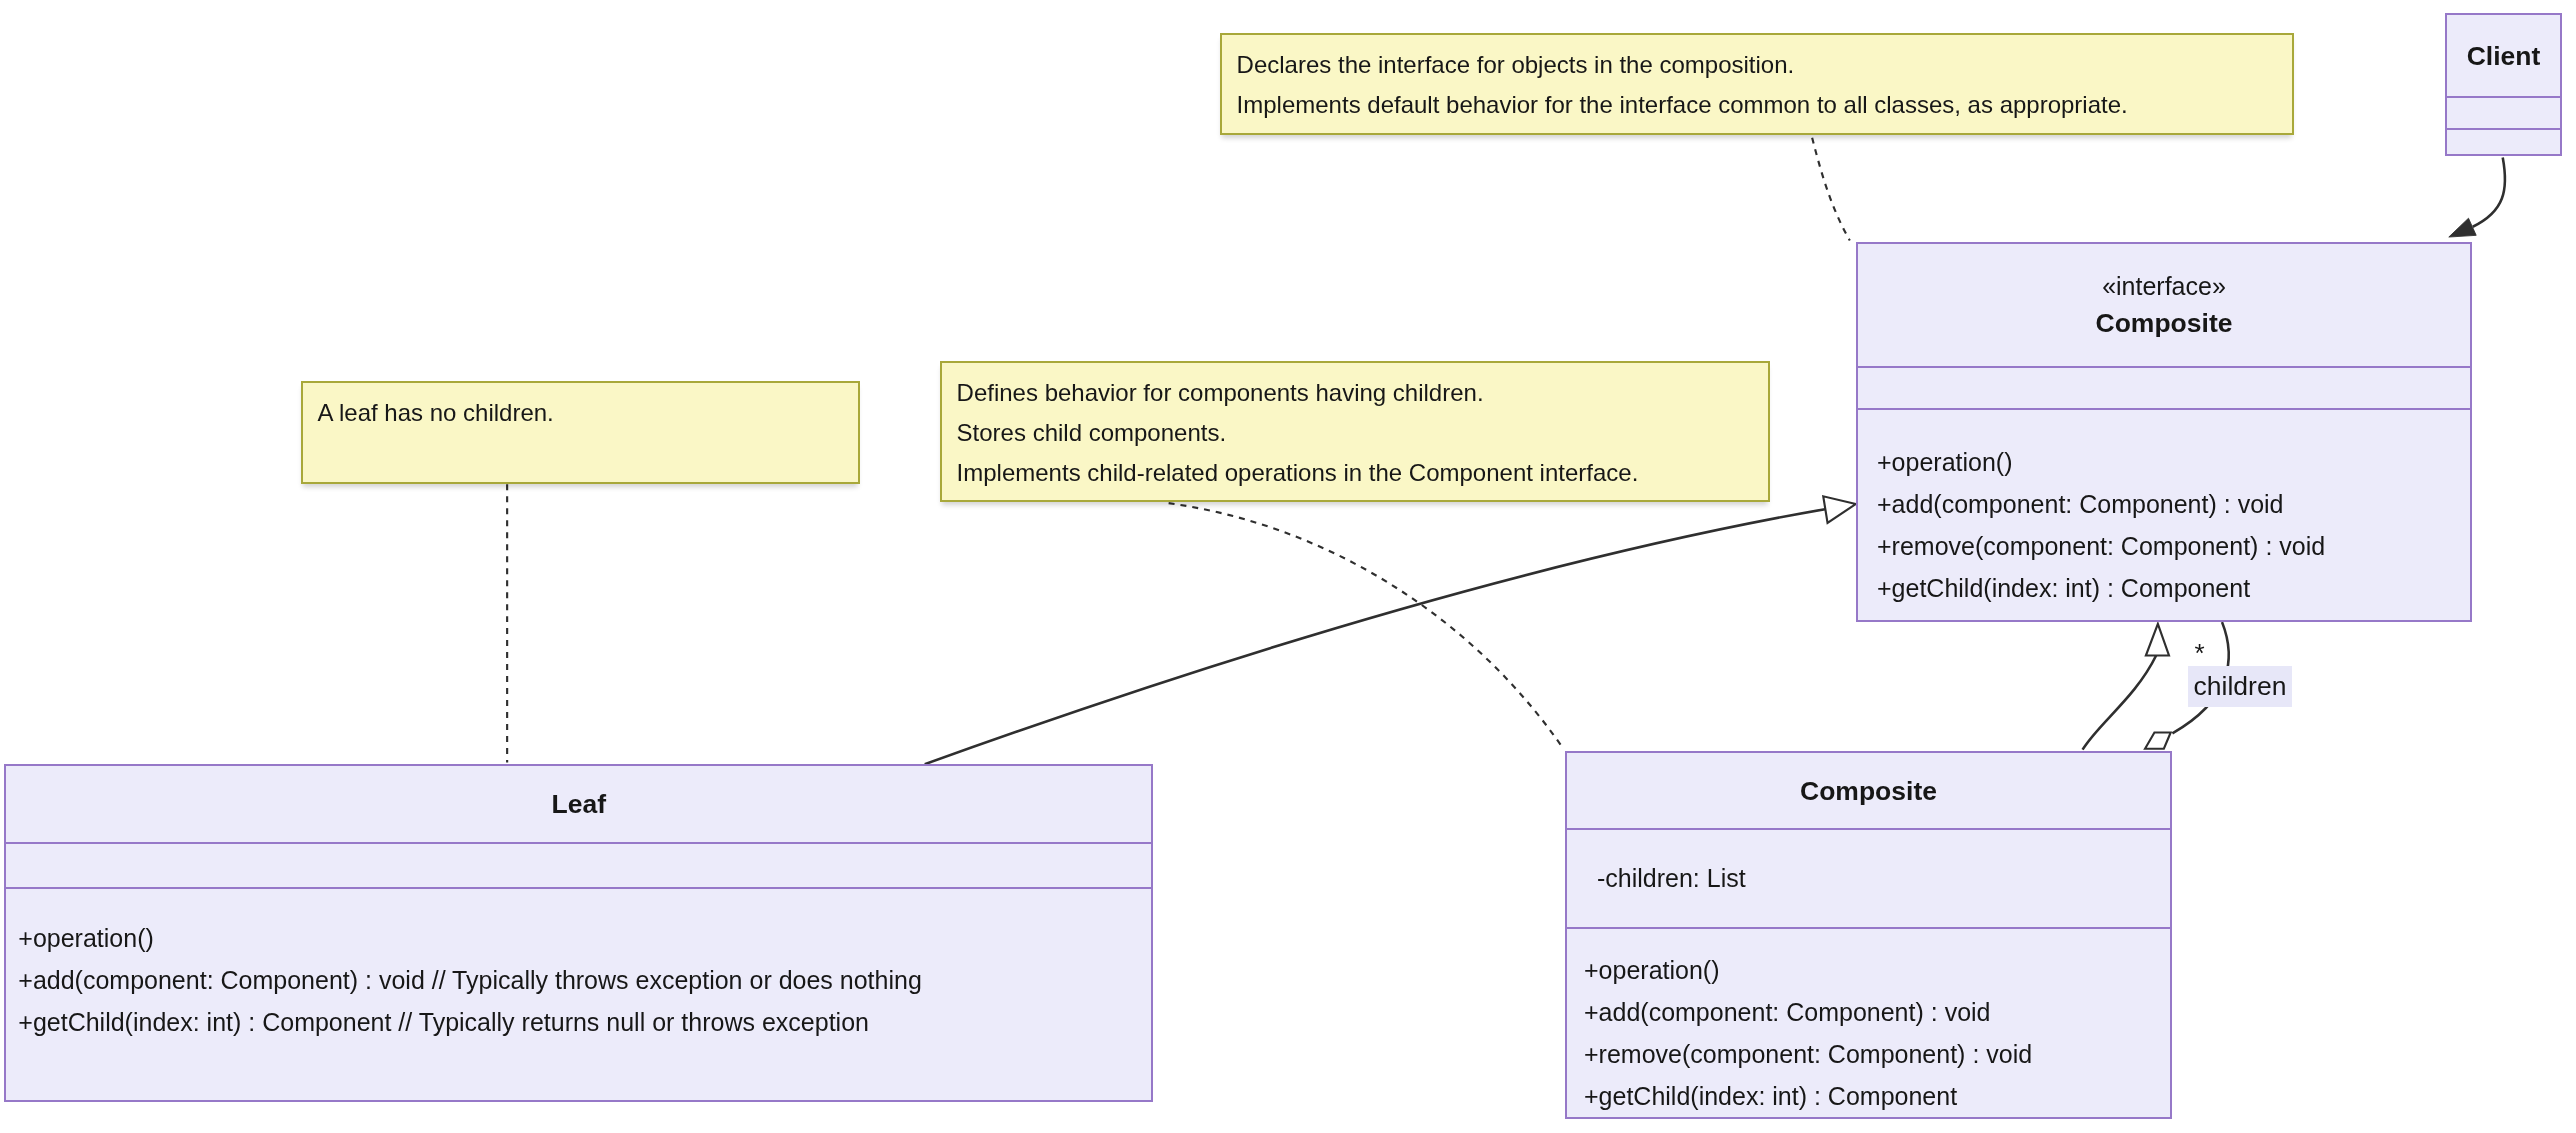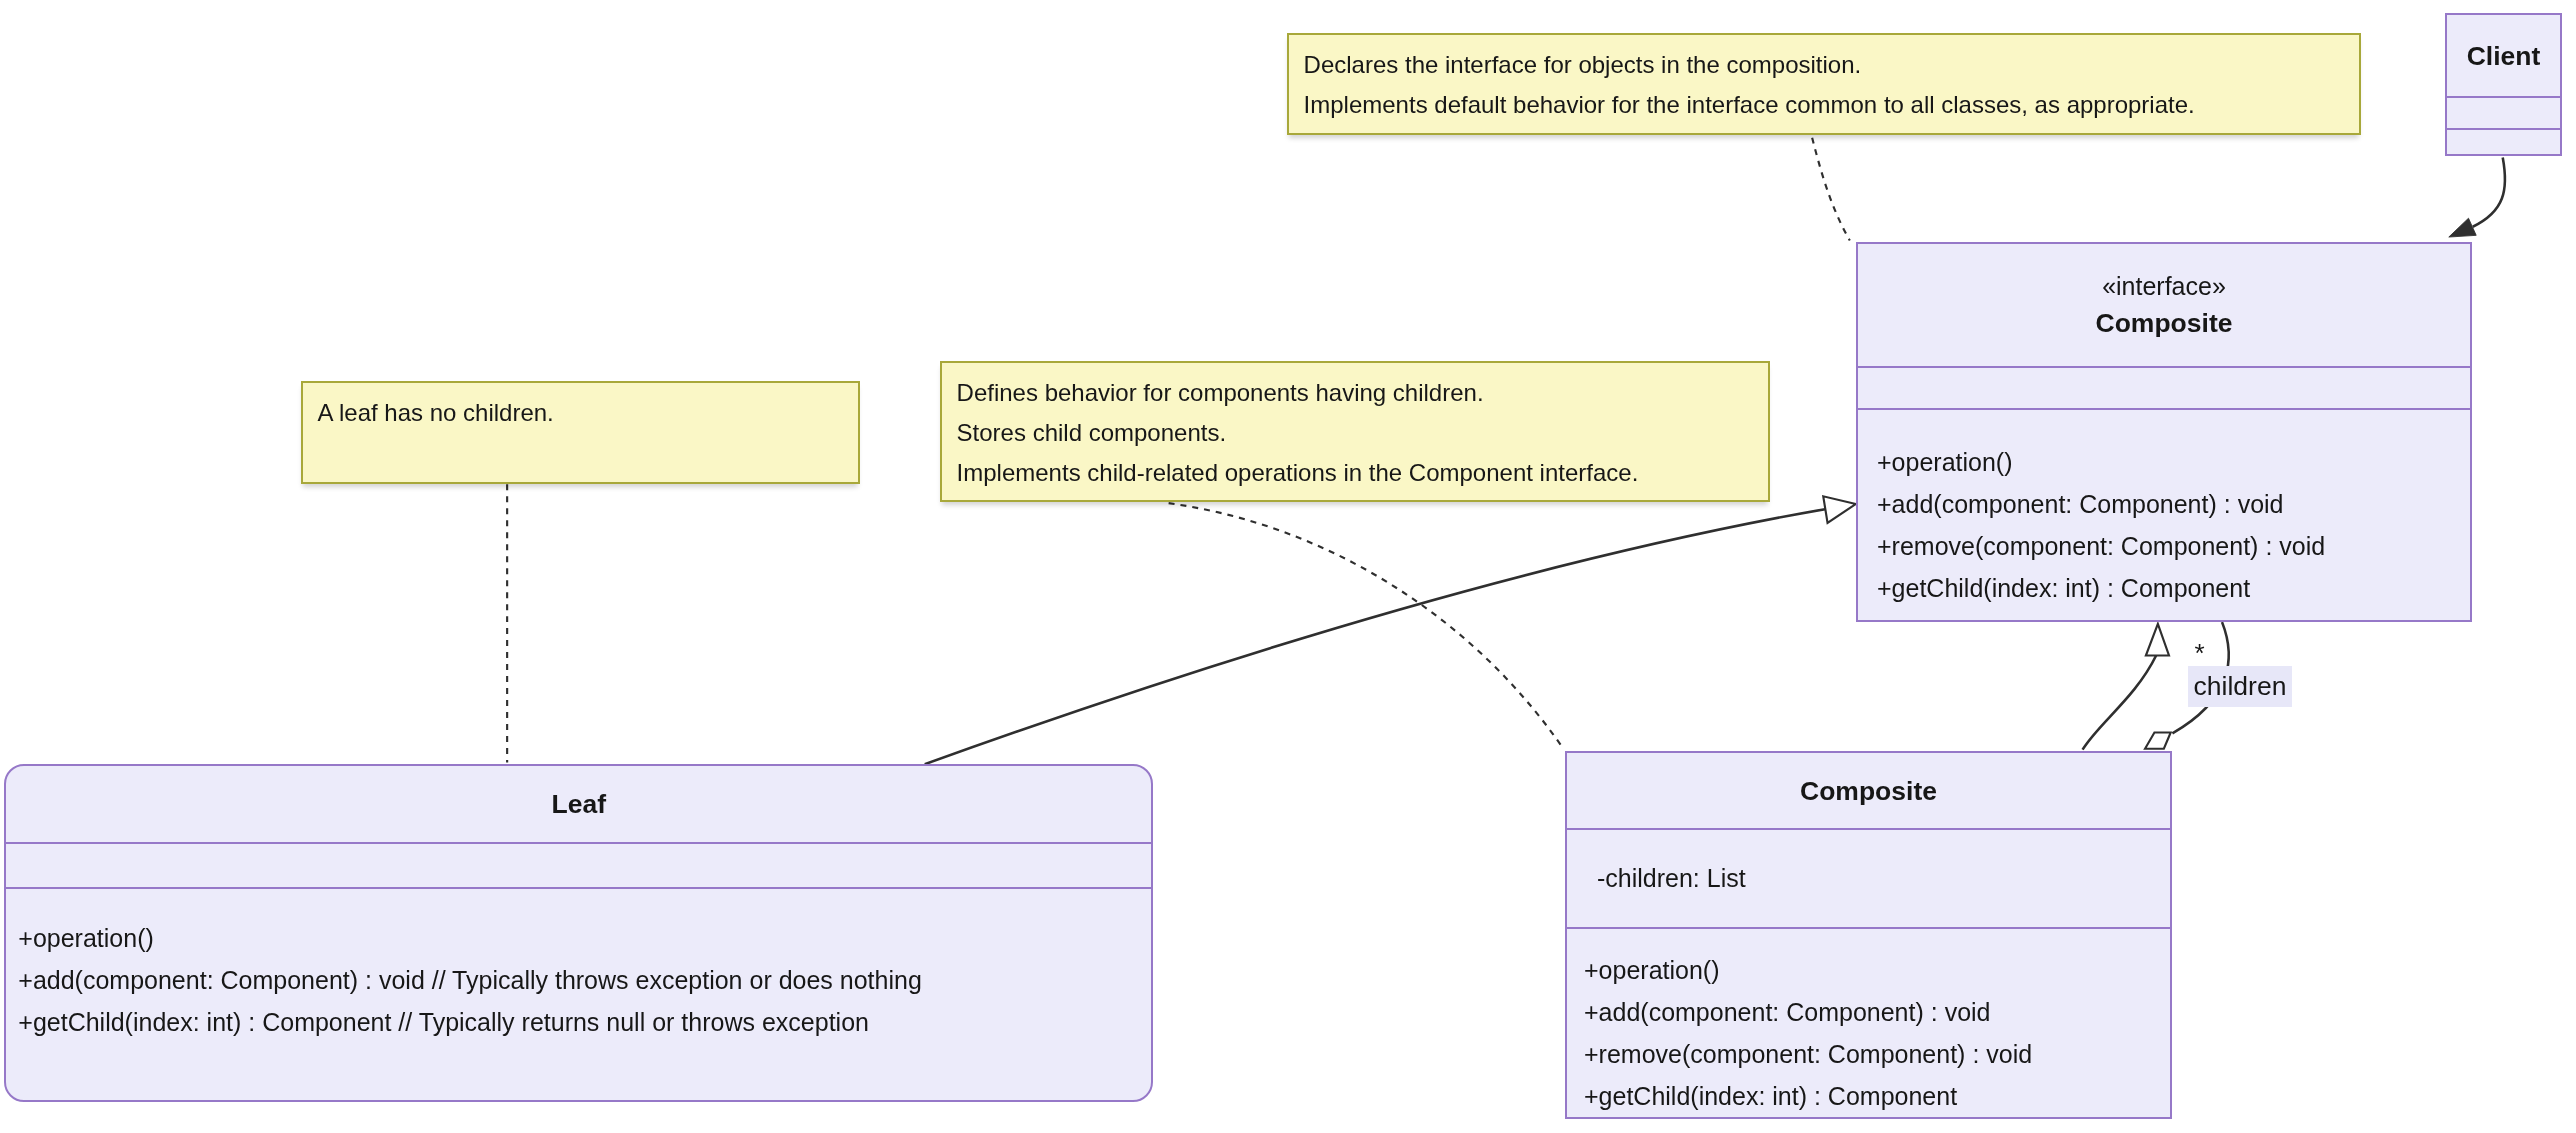--- a/index.html
+++ b/index.html
@@ -71,21 +71,21 @@
     <path d="M1080,893 Q1694,672 2132,595" fill="none" stroke="#2F2F2F" stroke-width="3"></path>
     <polygon points="2168,589 2130,580 2135,611" fill="#FFFFFF" stroke="#2F2F2F" stroke-width="2.5"></polygon>
 
     <path d="M2433,876 C2452,845 2495,815 2519,766" fill="none" stroke="#2F2F2F" stroke-width="3"></path>
     <polygon points="2521,729 2507,766 2534,766" fill="#FFFFFF" stroke="#2F2F2F" stroke-width="2.5"></polygon>
 
     <path d="M2596,727 C2613,770 2606,818 2538,857" fill="none" stroke="#2F2F2F" stroke-width="3"></path>
     <polygon points="2506,875 2517,856 2536,856 2528,875" fill="#FFFFFF" stroke="#2F2F2F" stroke-width="2.5"></polygon>
   </svg>
 
-  <div class="note" style="left:1287px;top:33px;width:1074px;height:102px;">
+  <div class="note" style="left:1220px;top:33px;width:1074px;height:102px;">
     <div>Declares the interface for objects in the composition.</div>
     <div>Implements default behavior for the interface common to all classes, as appropriate.</div>
   </div>
 
   <div class="note" style="left:301px;top:381px;width:559px;height:103px;">
     <div>A leaf has no children.</div>
   </div>
 
   <div class="note" style="left:940px;top:361px;width:830px;height:141px;">
     <div>Defines behavior for components having children.</div>
@@ -108,21 +108,21 @@
     </div>
     <div class="cls-section" style="height:42px;"></div>
     <div class="cls-section members" style="flex:1;padding:31px 0 0 19px;">
       <div class="member">+operation()</div>
       <div class="member">+add(component: Component) : void</div>
       <div class="member">+remove(component: Component) : void</div>
       <div class="member">+getChild(index: int) : Component</div>
     </div>
   </div>
 
-  <div class="uml-class" style="left:4.3px;top:764px;width:1149px;height:338px;border-radius:20px;">
+  <div class="uml-class" style="left:4.3px;top:764px;width:1149px;height:338px;">
     <div class="cls-section cls-title" style="height:76px;">
       <div class="cls-name">Leaf</div>
     </div>
     <div class="cls-section" style="height:45px;"></div>
     <div class="cls-section members" style="flex:1;padding:28px 0 0 12px;">
       <div class="member">+operation()</div>
       <div class="member">+add(component: Component) : void // Typically throws exception or does nothing</div>
       <div class="member">+getChild(index: int) : Component // Typically returns null or throws exception</div>
     </div>
   </div>

